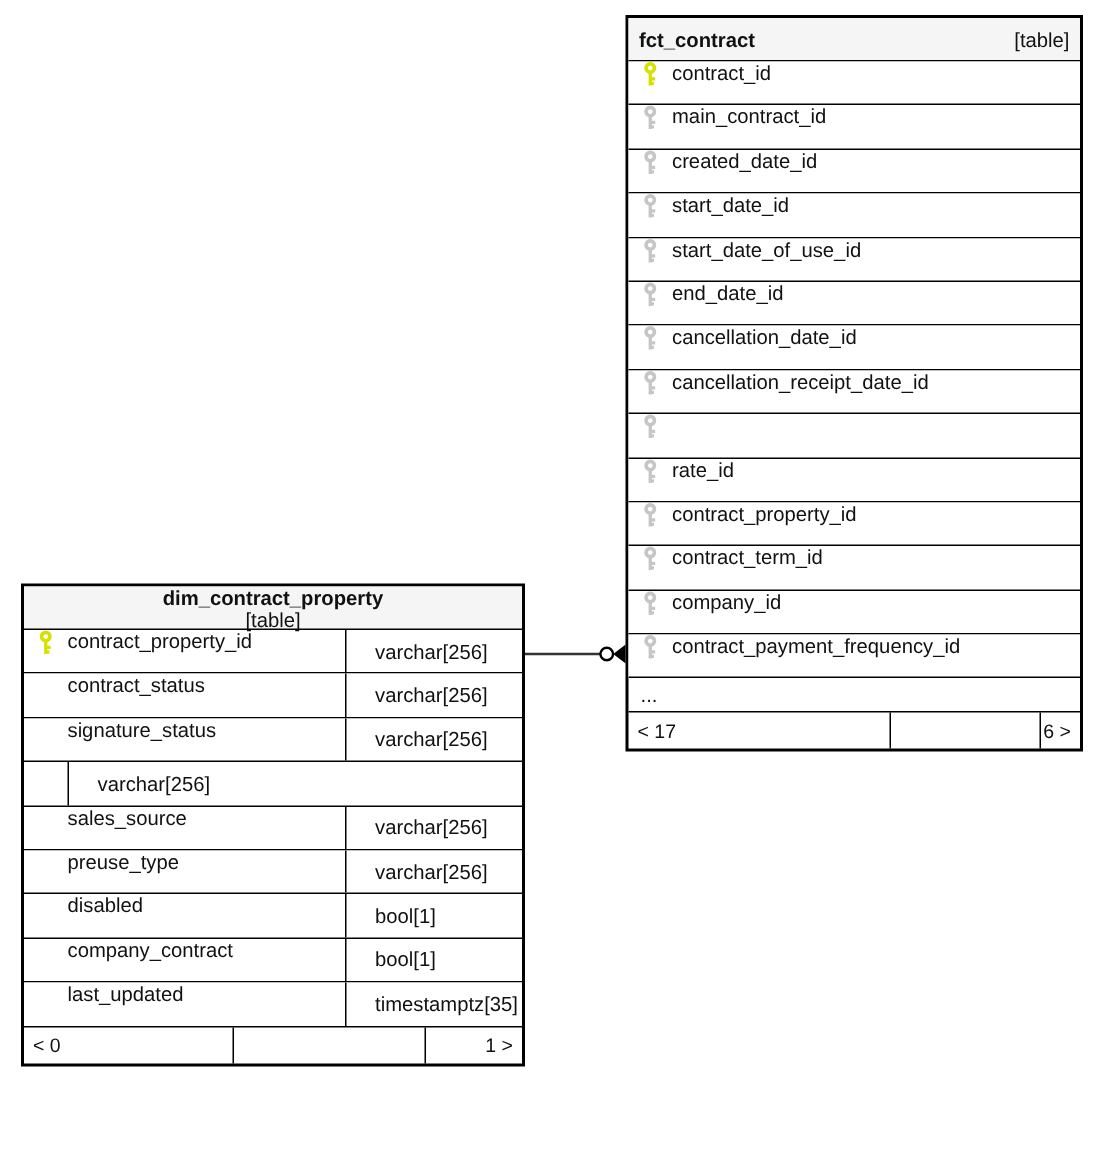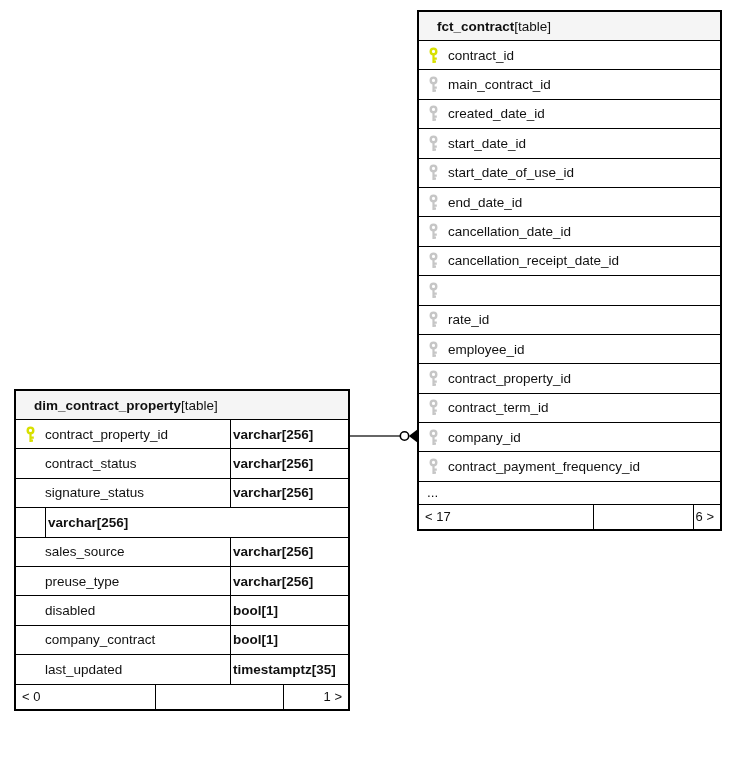--- a/index.html
+++ b/index.html
@@ -13,44 +13,43 @@
   .connector { position:absolute; left:0; top:0; pointer-events:none; }
 
   .dbtable {
     position:absolute; background:#ffffff;
     border:2px solid #000000; box-sizing:border-box;
   }
   #fct { left:417px; top:10px; width:305px; }
   #dim { left:14px;  top:389px; width:336px; }
 
   .thead {
-    display:flex; align-items:center;
-    height:28px; padding:0 18px; box-sizing:content-box;
+    display:flex; justify-content:space-between; align-items:center;
+    height:28px; padding:0 7px; box-sizing:content-box;
     border-bottom:1px solid #000000; background:#f5f5f5;
     font-size:13.5px;
   }
   .tname  { font-weight:700; white-space:nowrap; }
   .tbadge { font-weight:400; white-space:nowrap; }
 
   .trow {
-    display:flex; align-items:center;
+    display:flex; align-items:flex-start;
     height:29.4px; box-sizing:border-box;
     border-bottom:1px solid #000000;
     padding-left:8px; gap:9px; font-size:13.5px;
     background:#ffffff;
   }
   .keyicon { flex:0 0 12px; width:12px; display:flex; justify-content:center; align-items:center; }
   .colname { white-space:nowrap; }
   #dim .colname { flex:1 1 auto; }
   .coltype {
     flex:0 0 118px; align-self:stretch; box-sizing:border-box;
     border-left:1px solid #000000;
-    display:flex; align-items:center; padding-left:2px;
+    display:flex; align-items:center; padding-left:19px;
     white-space:nowrap;
-    font-weight:bold;
   }
 
   .ellipsis-row {
     height:23px; box-sizing:border-box;
     border-bottom:1px solid #000000;
     display:flex; align-items:center; padding-left:8px;
     font-size:13.5px;
   }
 
   .tfoot { display:grid; height:24px; font-size:13px;gap:28px; }
@@ -173,29 +172,20 @@
           </span>
           <span class="colname">rate_id</span>
         </div>
         <div class="trow">
           <span class="keyicon">
             <svg width="11" height="17" viewBox="0 0 11 17" aria-hidden="true">
               <circle cx="5.5" cy="4.4" r="2.8" fill="none" stroke="#c6c6c6" stroke-width="2.4"></circle>
               <path d="M5.5 7.2 L5.5 16 M5.5 11.6 L8.8 11.6 M5.5 14.6 L8 14.6" stroke="#c6c6c6" stroke-width="2.2" fill="none"></path>
             </svg>
           </span>
-          <span class="colname">employee_id</span>
-        </div>
-        <div class="trow">
-          <span class="keyicon">
-            <svg width="11" height="17" viewBox="0 0 11 17" aria-hidden="true">
-              <circle cx="5.5" cy="4.4" r="2.8" fill="none" stroke="#c6c6c6" stroke-width="2.4"></circle>
-              <path d="M5.5 7.2 L5.5 16 M5.5 11.6 L8.8 11.6 M5.5 14.6 L8 14.6" stroke="#c6c6c6" stroke-width="2.2" fill="none"></path>
-            </svg>
-          </span>
           <span class="colname">contract_property_id</span>
         </div>
         <div class="trow">
           <span class="keyicon">
             <svg width="11" height="17" viewBox="0 0 11 17" aria-hidden="true">
               <circle cx="5.5" cy="4.4" r="2.8" fill="none" stroke="#c6c6c6" stroke-width="2.4"></circle>
               <path d="M5.5 7.2 L5.5 16 M5.5 11.6 L8.8 11.6 M5.5 14.6 L8 14.6" stroke="#c6c6c6" stroke-width="2.2" fill="none"></path>
             </svg>
           </span>
           <span class="colname">contract_term_id</span>
@@ -221,21 +211,21 @@
       </div>
     <div class="ellipsis-row">...</div>
     <div class="tfoot">
       <span>&lt; 17</span>
       <span></span>
       <span>6 &gt;</span>
     </div>
   </div>
 
   <div class="dbtable" id="dim">
-    <div class="thead" style="background: rgb(245, 245, 245);">
+    <div class="thead" style="background: rgb(245, 245, 245); flex-direction: column;">
       <span class="tname">dim_contract_property</span>
       <span class="tbadge">[table]</span>
     </div>
     <div class="rows">
         <div class="trow">
           <span class="keyicon">
             <svg width="11" height="17" viewBox="0 0 11 17" aria-hidden="true">
               <circle cx="5.5" cy="4.4" r="2.8" fill="none" stroke="#d8e000" stroke-width="2.4"></circle>
               <path d="M5.5 7.2 L5.5 16 M5.5 11.6 L8.8 11.6 M5.5 14.6 L8 14.6" stroke="#d8e000" stroke-width="2.2" fill="none"></path>
             </svg>

